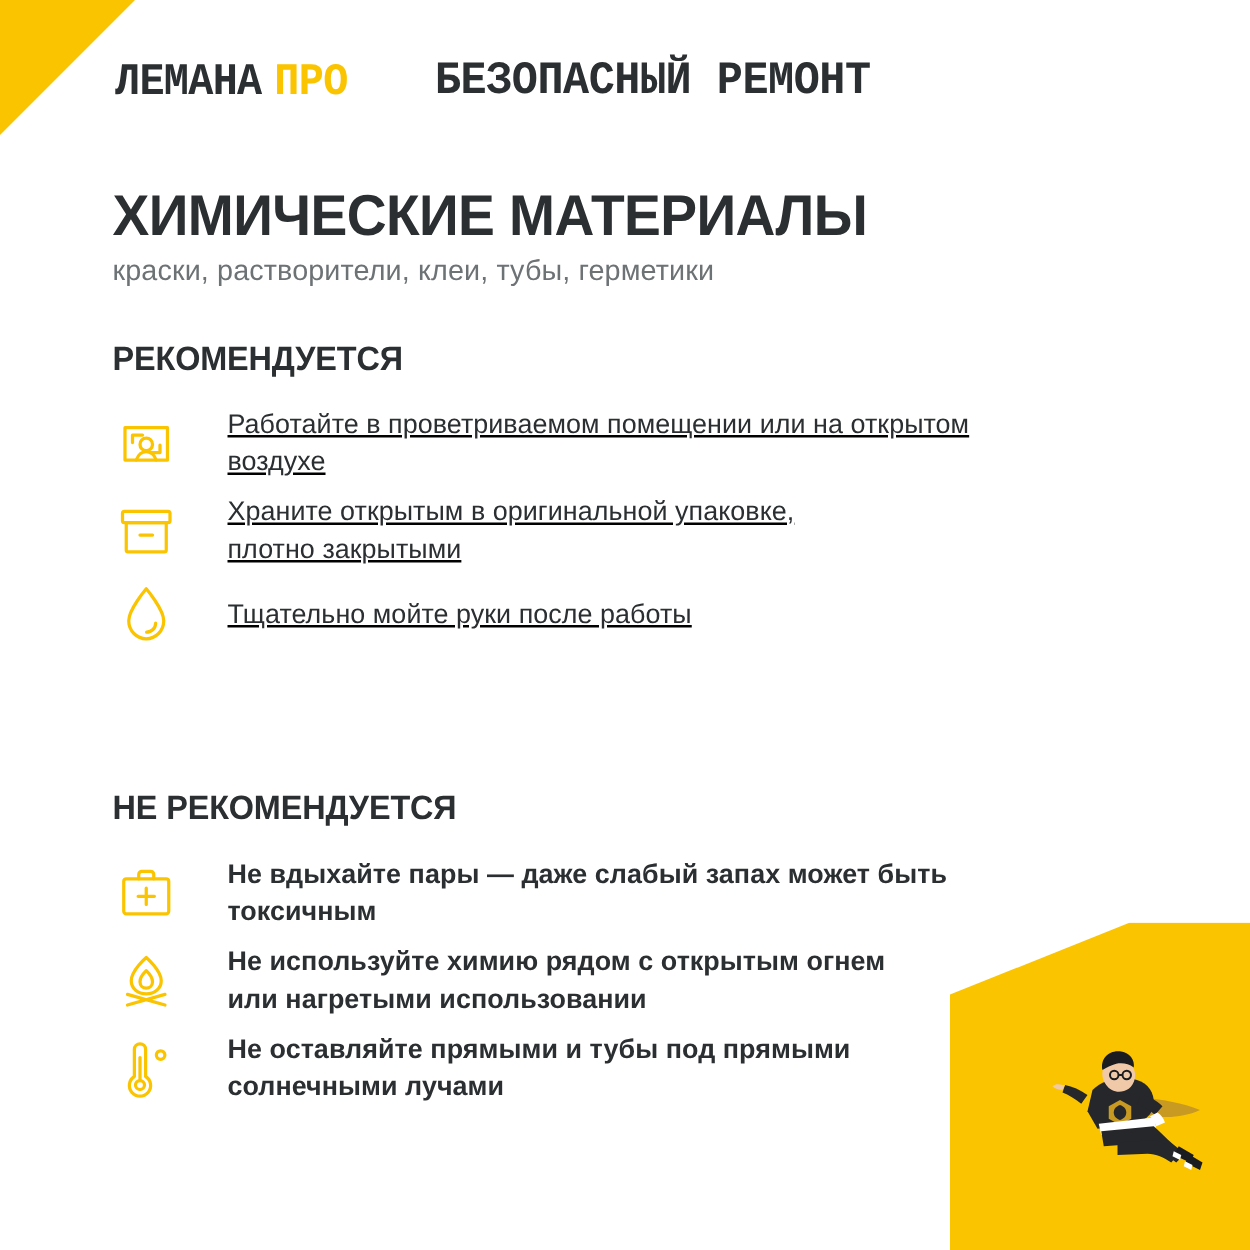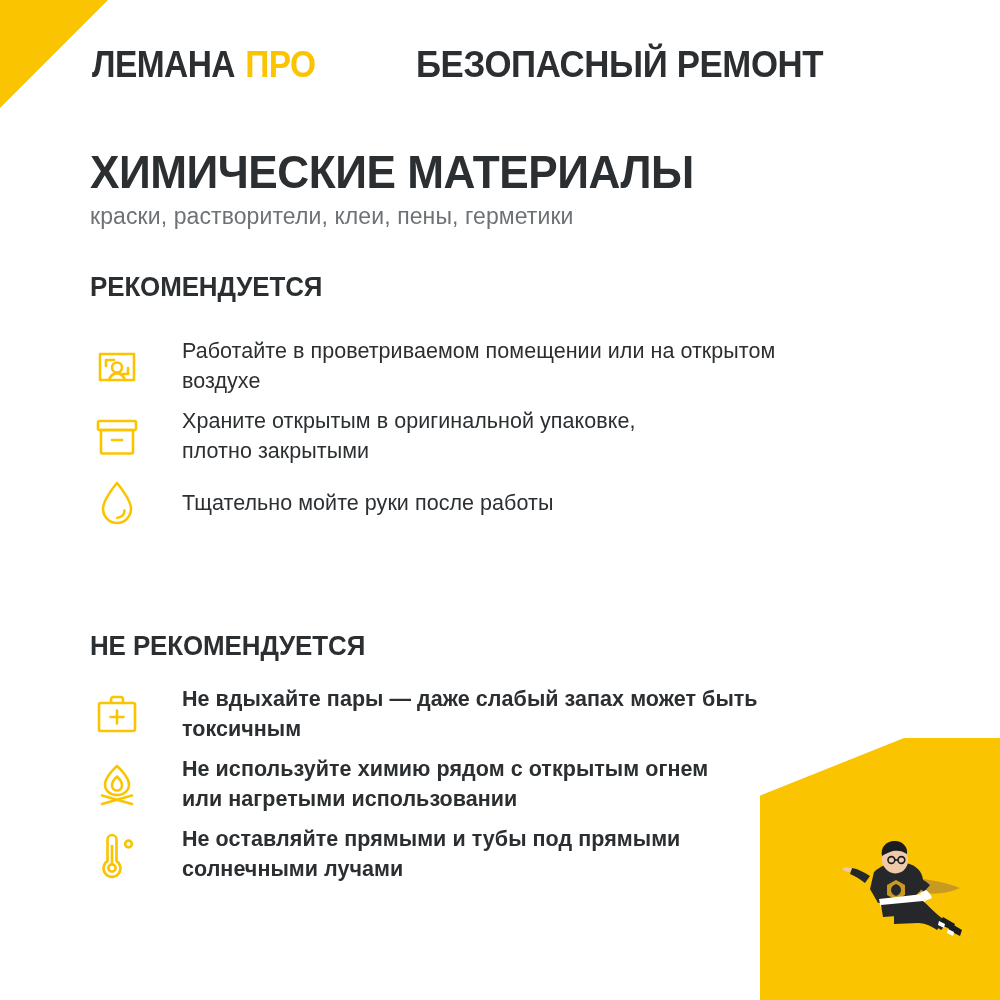--- a/index.html
+++ b/index.html
@@ -39,22 +39,23 @@
     clip-path: polygon(60% 0%, 100% 0%, 100% 100%, 0% 100%, 0% 22%);
   }
 
   
   .header {
     position: absolute;
     left: 92px;
     top: 40px;
     display: flex;
     align-items: center;
-    gap: 84px;
+    gap: 56px;
     height: 50px;
+    font-family: Liberation Mono, monospace;
   }
   .logo {
     display: flex;
     align-items: baseline;
     gap: 11px;
     font-weight: 700;
     font-size: 36px;
     letter-spacing: -0.6px;
     font-stretch: condensed;
     transform: scaleX(0.93);
@@ -112,21 +113,21 @@
     white-space: nowrap;
   }
   #sec-rec-title { top: 272px; }
   #sec-not-title { top: 631px; }
 
   .list {
     position: absolute;
     left: 88px;
     width: 810px;
   }
-  #list-rec { top: 334px; }
+  #list-rec { top: 322px; text-decoration: underline; }
   #list-not { top: 682px; font-weight: bold; }
 
   .item {
     display: flex;
     align-items: flex-start;
     margin-bottom: 8px;
   }
   .item-icon {
     flex: 0 0 58px;
     width: 58px;
@@ -173,21 +174,21 @@
 
   <div class="header">
     <div class="logo">
       <span class="logo-main">ЛЕМАНА</span>
       <span class="logo-pro">ПРО</span>
     </div>
     <div class="header-title">БЕЗОПАСНЫЙ РЕМОНТ</div>
   </div>
 
   <div class="headline">ХИМИЧЕСКИЕ МАТЕРИАЛЫ</div>
-  <div class="subhead">краски, растворители, клеи, пены, герметики</div>
+  <div class="subhead">краски, растворители, клеи, тубы, герметики</div>
 
   <div class="section-title" id="sec-rec-title">РЕКОМЕНДУЕТСЯ</div>
 
   <div class="list" id="list-rec">
 
     <div class="item tall">
       <div class="item-icon">
         <svg width="44" height="44" viewBox="0 0 44 44" fill="none" stroke="#FBC400" stroke-width="2.6" stroke-linecap="round" stroke-linejoin="round">
           <path d="M5 9h34v26H5z"></path>
           <path d="M11 15h8M11 15v6"></path>

